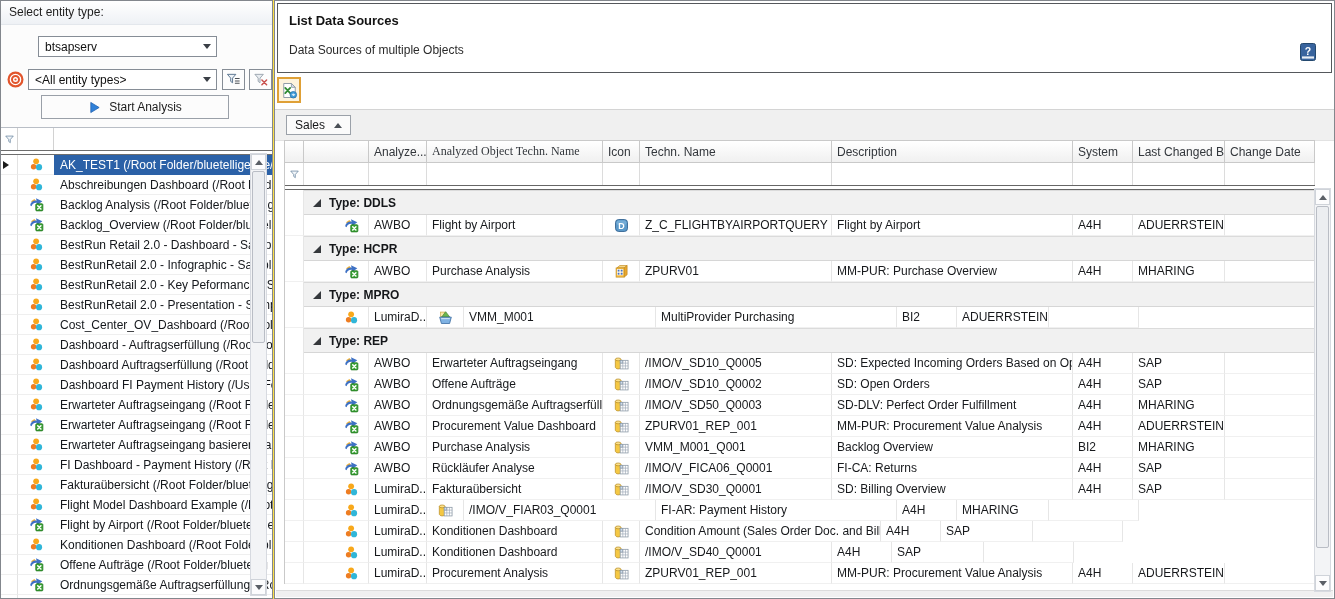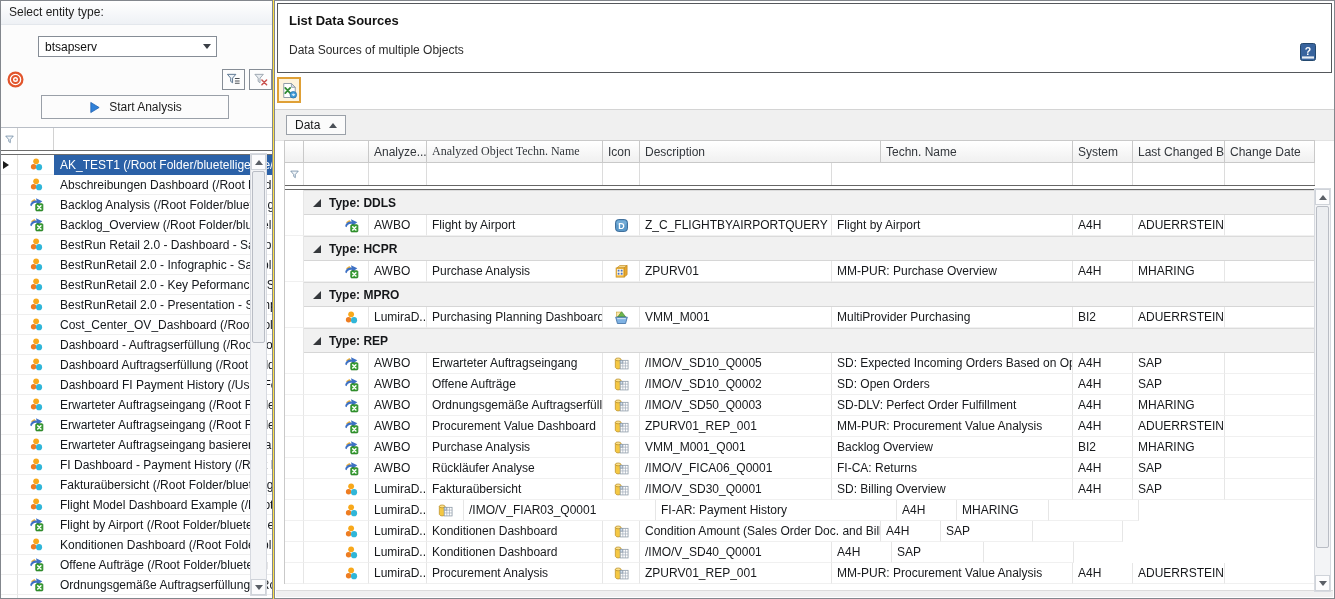--- a/index.html
+++ b/index.html
@@ -98,20 +98,24 @@
     </div>
 
     <span class="ic" style="position:absolute; left:6px; top:70px; width:17px; height:17px;" id="target-slot">
         <svg viewBox="0 0 17 17">
           <circle cx="8.5" cy="8.5" r="6.9" fill="#fff" stroke="#e2552c" stroke-width="2.2"></circle>
           <circle cx="8.5" cy="8.5" r="3.5" fill="#fff" stroke="#e2552c" stroke-width="2"></circle>
           <circle cx="8.5" cy="8.5" r="1.1" fill="#e2552c"></circle>
         </svg>
       </span>
 
+    <div class="combo" style="left:27px; top:68px; width:189px;">
+      <span class="val">&lt;All entity types&gt;</span>
+      <span class="dd-arrow"></span>
+    </div>
 
     <div class="tool-btn" style="left:221px; top:68px; width:23px; height:21px;">
       <span class="ic" style="width:15px;height:15px;" id="funnel-lines-slot">
           <svg viewBox="0 0 16 16">
             <path d="M1.5 2.5 H10.5 L7 6.5 V11.5 L5 10 V6.5 Z" fill="#eef3f8" stroke="#55708c" stroke-width="1"></path>
             <path d="M9.5 7 H14.5 M9.5 9.5 H14.5 M9.5 12 H14.5" stroke="#4a4f55" stroke-width="1.1"></path>
           </svg>
         </span>
     </div>
     <div class="tool-btn" style="left:248px; top:68px; width:23px; height:21px;">
@@ -486,34 +490,34 @@
             <path d="M9.8 1.4 L13.4 5 H9.8 Z" fill="#dbe4ec" stroke="#8a97a4" stroke-width="0.8"></path>
             <path d="M4 5.6 L8.6 10.4 M8.6 5.6 L4 10.4" stroke="#2f8b33" stroke-width="1.7" stroke-linecap="round"></path>
             <circle cx="11.6" cy="12" r="3.1" fill="#3f9bd8" stroke="#2470a8" stroke-width="0.7"></circle>
             <path d="M10.2 12 H12.6 M12.6 12 L11.6 10.9 M12.6 12 L11.6 13.1" stroke="#fff" stroke-width="0.9" fill="none"></path>
           </svg>
         </span>
     </div>
 
     <div class="group-bar">
       <div class="chip">
-        <span>Data</span>
+        <span>Sales</span>
         <span class="sort-up"></span>
       </div>
     </div>
 
     <div class="grid">
       <div class="hdr-row" id="grid-header">
           <div class="hdr-cell" style="width: 19px;"></div>
           <div class="hdr-cell" style="width: 65px;"></div>
           <div class="hdr-cell" style="width: 58px;">Analyze...</div>
           <div class="hdr-cell" style="width: 176px; font-family: Liberation Serif, serif;">Analyzed Object Techn. Name</div>
           <div class="hdr-cell" style="width: 37px;">Icon</div>
+          <div class="hdr-cell" style="width: 192px;">Techn. Name</div>
           <div class="hdr-cell" style="width: 241px;">Description</div>
-          <div class="hdr-cell" style="width: 192px;">Techn. Name</div>
           <div class="hdr-cell" style="width: 60px;">System</div>
           <div class="hdr-cell" style="width: 92px;">Last Changed By</div>
           <div class="hdr-cell" style="width: 90px;">Change Date</div>
         </div>
       <div class="flt-row" id="grid-filter">
           <div class="flt-cell" style="width: 19px;">
             <span class="ic" style="width:11px;height:11px">
               <svg viewBox="0 0 16 16">
                 <path d="M2.5 3 H13.5 L9.2 8 V12.6 L6.8 10.8 V8 Z" fill="#f2f6fa" stroke="#5c7a96" stroke-width="1"></path>
               </svg>
@@ -619,21 +623,20 @@
             <div class="dcell icon-right" style="width:65px">
               <span class="ic" style="width:15px;height:15px">
                 <svg viewBox="0 0 16 16">
                   <circle cx="7.6" cy="4.6" r="3.1" fill="#f8a81b"></circle>
                   <circle cx="4.9" cy="10.4" r="2.9" fill="#ee7d22"></circle>
                   <circle cx="10.7" cy="10.8" r="3.3" fill="#30b6d8"></circle>
                 </svg>
               </span>
             </div>
             <div class="dcell" style="width:58px">LumiraD...</div>
-            <div class="dcell" style="width:176px">Purchasing Planning Dashboard</div>
             <div class="dcell icon-center" style="width:37px">
               <span class="ic" style="width:15px;height:15px">
                 <svg viewBox="0 0 16 16">
                   <rect x="2.8" y="2.2" width="4.6" height="4.6" fill="#fbe9a9" stroke="#c9a73c" stroke-width="0.7"></rect>
                   <path d="M8.2 1.8 L12.6 7.6 L3.8 7.6 Z" fill="#6cb74c" stroke="#3f7d2c" stroke-width="0.7"></path>
                   <path d="M1.8 7.6 L14.2 7.6 L12.4 14.4 L3.6 14.4 Z" fill="#7fb2e3" stroke="#33669c" stroke-width="0.8"></path>
                   <path d="M3.4 9.2 L12.6 9.2" stroke="#ffffff" stroke-width="0.9" opacity="0.8"></path>
                 </svg>
               </span>
             </div>

